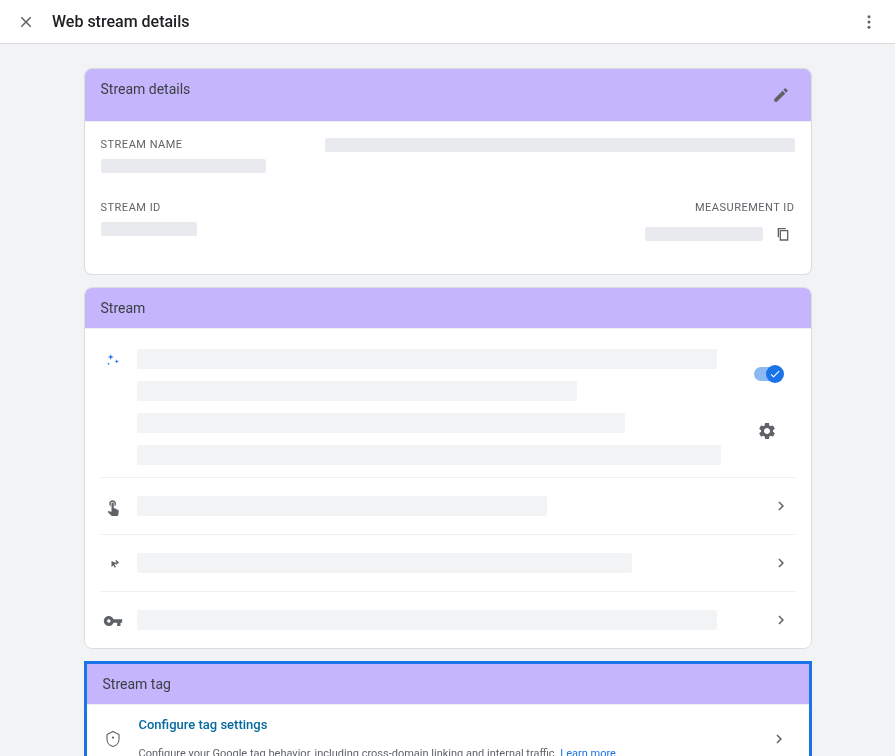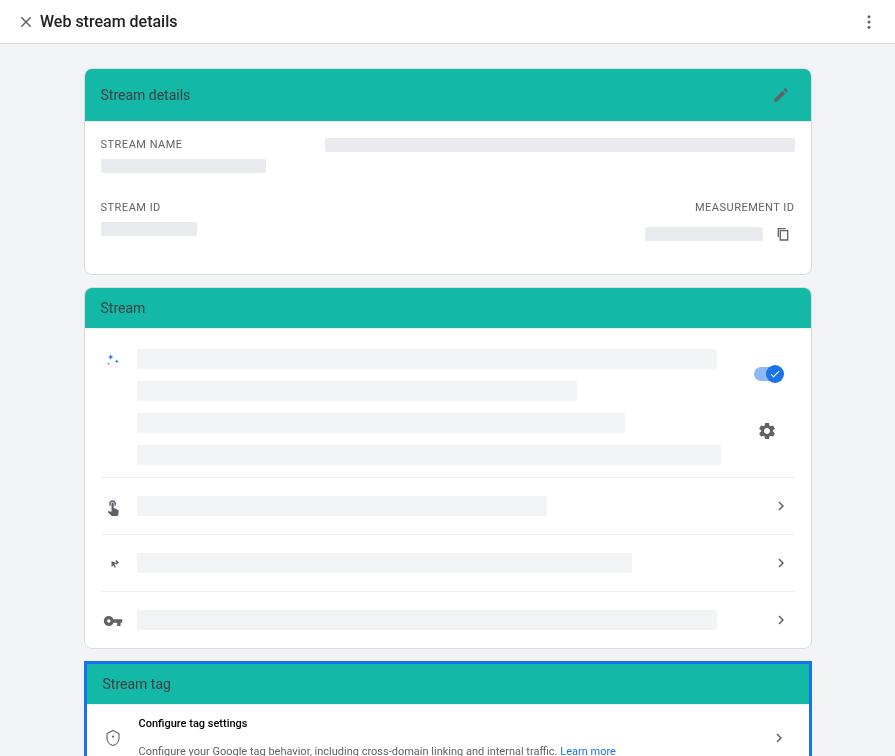--- a/index.html
+++ b/index.html
@@ -1,23 +1,23 @@
 <!DOCTYPE html>
 <html><head>
   <meta charset="utf-8">
   <style>
     * { box-sizing: border-box; margin: 0; padding: 0; }
     body { font-family: 'Google Sans', 'Roboto', Arial, sans-serif; background: #f1f3f4; font-size: 14px; color: #202124; }
     .header { background: #fff; border-bottom: 1px solid #dadce0; height: 44px; display: flex; align-items: center; padding: 0 12px; }
     .close-btn { width: 28px; height: 28px; display: flex; align-items: center; justify-content: center; border-radius: 50%; cursor: pointer; }
-    .page-title { font-size: 16px; font-weight: 500; margin-left: 0; }
+    .page-title { font-size: 16px; font-weight: 500; margin-left: 12px; }
     .more-btn { margin-left: auto; width: 28px; height: 28px; display: flex; align-items: center; justify-content: center; border-radius: 50%; cursor: pointer; }
     .content { max-width: 728px; margin: 0 auto; padding: 12px 0 20px; }
     .card { background: #fff; border: 1px solid #dadce0; border-radius: 8px; margin-top: 12px; overflow: hidden; }
-    .card-header { background: #14b8a6; padding: 12px 16px; display: flex; align-items: center; border-bottom: 1px solid #eee; }
+    .card-header { background: #c4b5fd; padding: 12px 16px; display: flex; align-items: flex-start; border-bottom: 1px solid #eee; }
     .card-title { font-size: 14px; font-weight: 400; color: #3c4043; }
     .edit-btn { margin-left: auto; width: 28px; height: 28px; display:flex; align-items:center; justify-content:center; cursor:pointer; border-radius:50%; }
     .details-grid { padding: 16px 16px 28px; }
     .row1 { display: flex; gap: 24px; margin-bottom: 28px; }
     .field-name { flex: 0 0 200px; }
     .field-url { flex: 1; }
     .field-label { font-size: 11px; letter-spacing: 0.5px; color: #5f6368; text-transform: uppercase; margin-bottom: 8px; }
     .placeholder { background: #e8eaed; height: 14px; border-radius: 2px; }
     .placeholder.med { width: 165px; }
     .placeholder.full { width: 100%; }
@@ -47,21 +47,21 @@
     .chev { width: 28px; height: 28px; display:flex; align-items:center; justify-content:center; color:#5f6368; }
     .erow.clickable { cursor: pointer; padding: 14px 0; align-items: center; }
     .first-left { flex: 1; }
     .first-right { width: 56px; display:flex; flex-direction:column; align-items:center; justify-content: space-around; }
     .toggle-wrap { position:relative; margin-top: 18px; margin-bottom: 36px; }
     .gtag { border: 3px solid #1a73e8; border-radius: 0; }
     .gtag-row { display:flex; align-items:center; padding: 12px 16px; border-top: 1px solid #eee; cursor:pointer; }
     .gtag-row:first-of-type { border-top: none; }
     .gtag-icon { width:20px; flex:0 0 20px; margin-right: 16px; display:flex; align-items:center; justify-content:center; }
     .gtag-content { flex:1; }
-    .gtag-title { font-size: 11px; font-weight: 500; color: #000000; }
+    .gtag-title { font-size: 13px; font-weight: 500; color: #0369a1; }
     .gtag-desc { font-size: 11px; color: #5f6368; margin-top: 15px; text-decoration: underline; }
     .gtag-link { color: #1a73e8; text-decoration: underline; cursor:pointer; }
     svg { display: block; }
   </style>
 </head>
 <body>
 
 <div class="header">
   <div class="close-btn">
     <svg width="18" height="18" viewBox="0 0 24 24">

